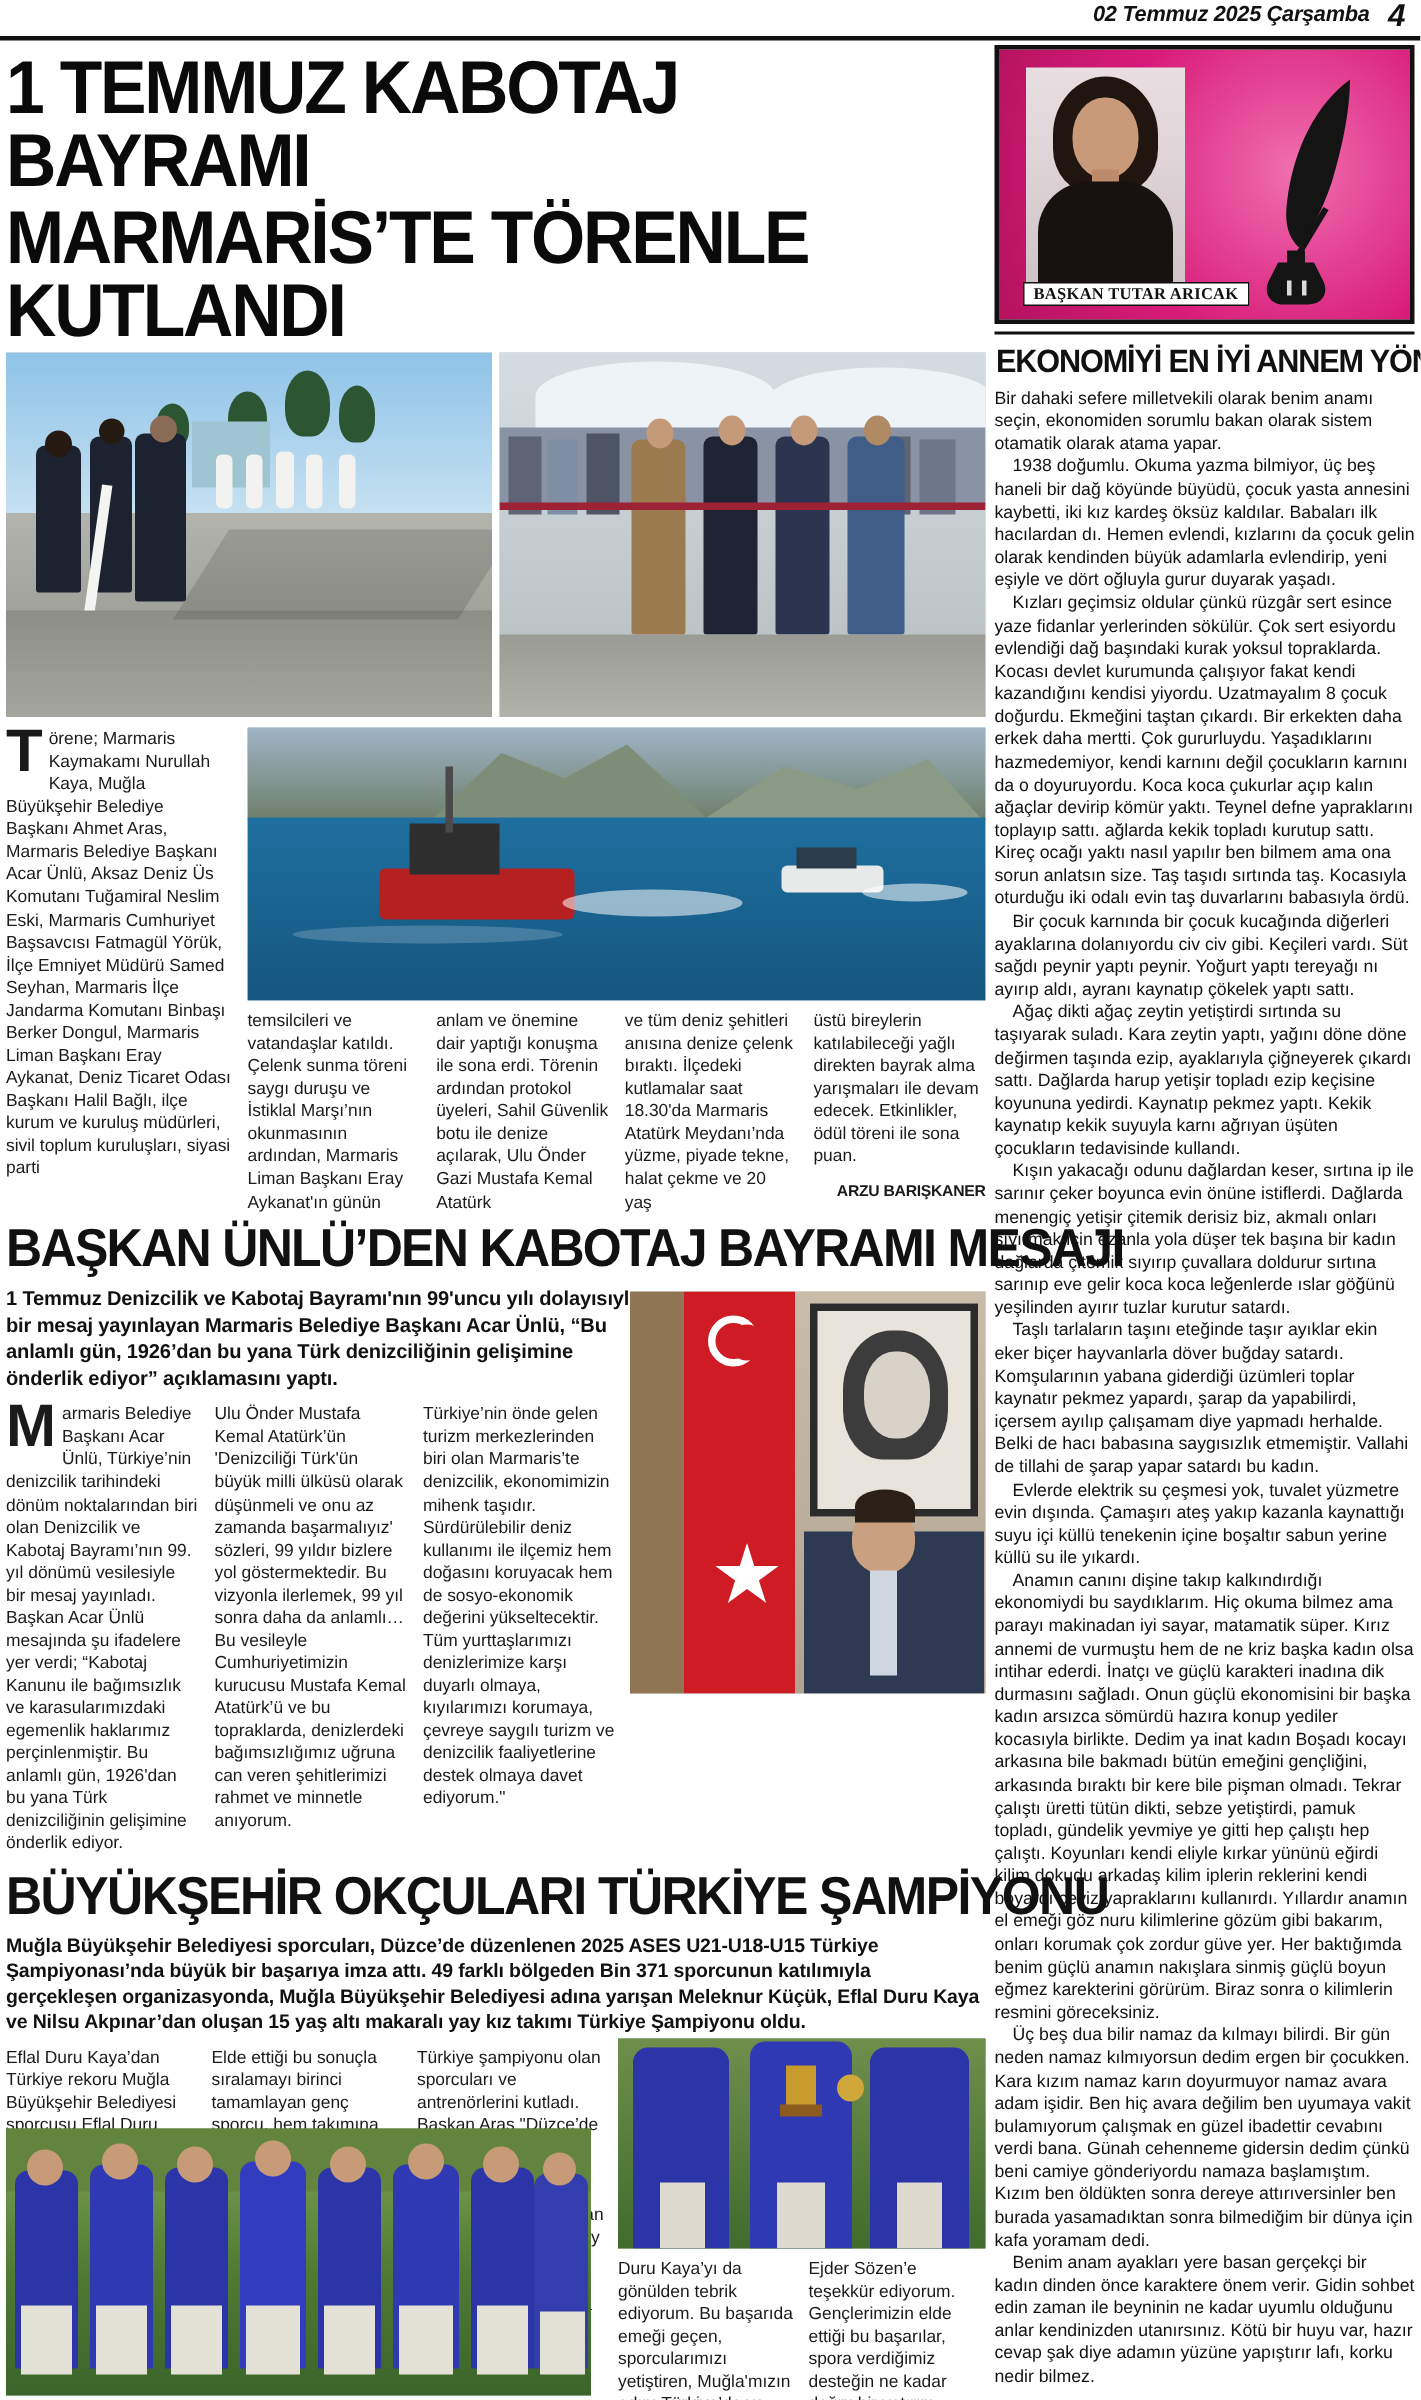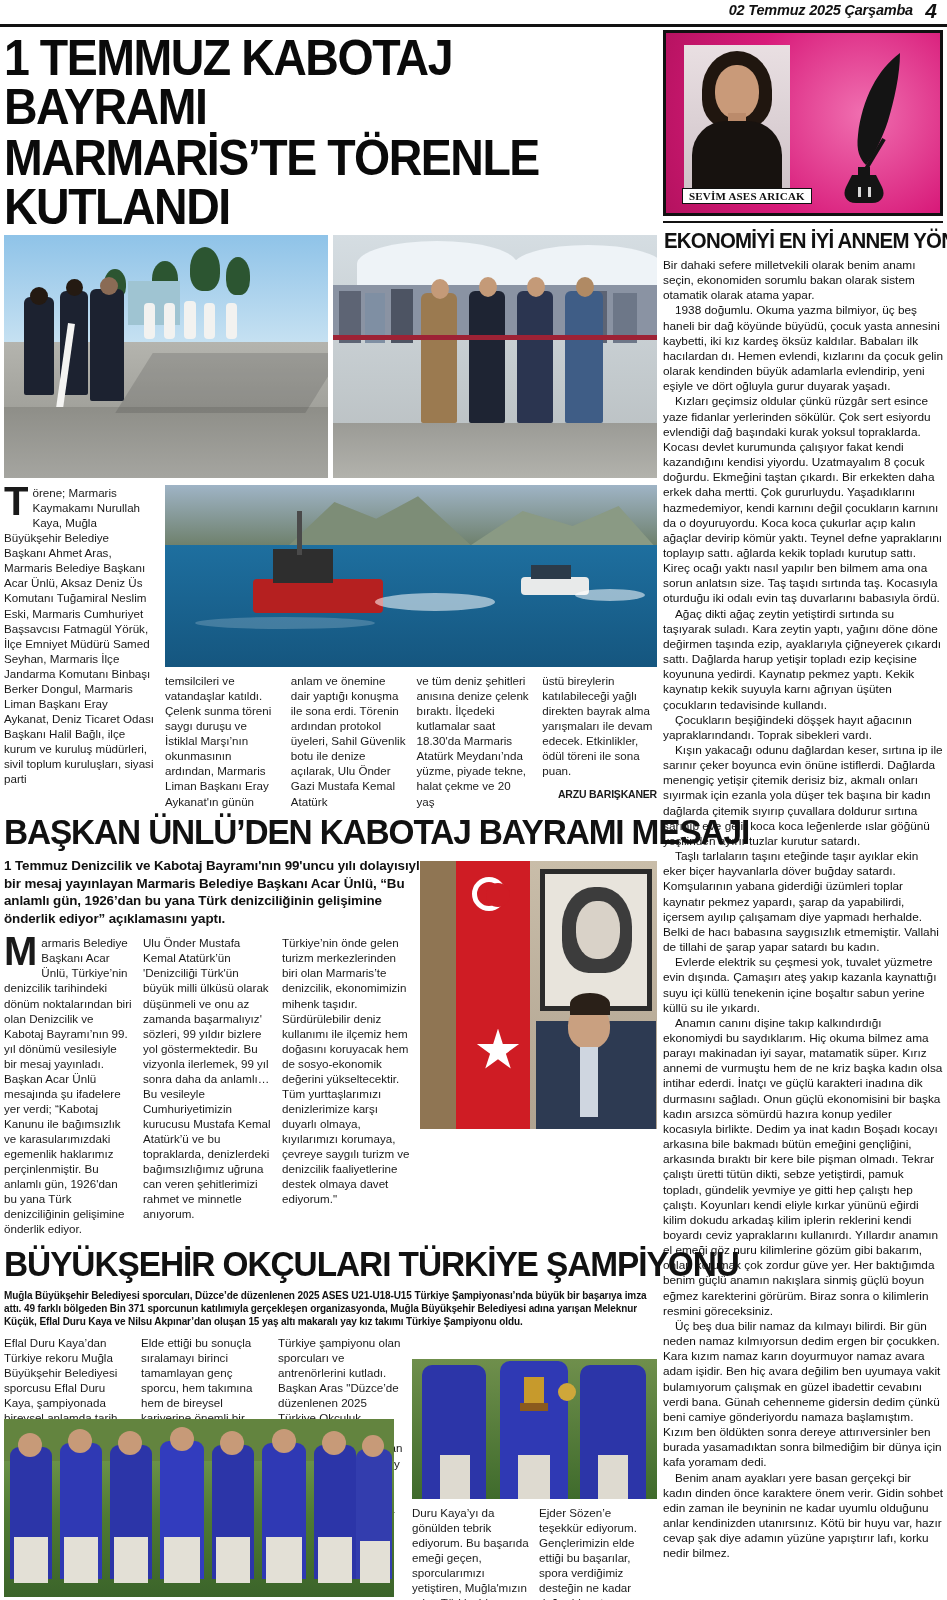--- a/index.html
+++ b/index.html
@@ -112,21 +112,21 @@
   .a2cols{display:flex;gap:11px;margin-top:8px;width:408px;}
   .a2cols .col{width:128px;}
 
   
   .headline3{
     font-weight:bold;font-size:35.5px;line-height:1;
     letter-spacing:-1.1px;transform:scaleX(0.94);transform-origin:left top;
     margin:6px 0 0 0;white-space:nowrap;
   }
   .deck3{
-    font-size:10px;font-weight:bold;line-height:1.30;
+    font-size:13px;font-weight:bold;line-height:1.30;
     margin:7px 0 0 0;letter-spacing:-0.1px;
   }
   .a3wrap{position:relative;}
   .a3cols{display:flex;gap:11px;margin-top:7px;width:400px;}
   .a3cols .col{width:126px;}
   .a3photo{
     position:absolute;right:0;top:112px;width:245px;height:140px;overflow:hidden;background:#4d6b2f;
   }
   .a3caps{position:absolute;right:0;top:258px;width:245px;display:flex;gap:10px;}
   .a3caps .col{width:117px;}
@@ -372,32 +372,32 @@
         <div class="p-body"></div>
       </div>
       <svg class="quill" viewBox="0 0 96 160">
         <path d="M78 6 C56 22 40 52 36 88 C34 104 38 112 44 118 C52 108 60 92 66 74 C72 54 78 28 78 6 Z" fill="#141414"></path>
         <path d="M62 92 L44 122" stroke="#141414" stroke-width="4" fill="none"></path>
         <path d="M30 128 L54 128 L60 140 C64 148 60 156 50 156 L34 156 C24 156 20 148 24 140 Z" fill="#141414"></path>
         <rect x="36" y="120" width="12" height="10" fill="#141414"></rect>
         <rect x="36" y="140" width="3" height="10" fill="#d9d9d9"></rect>
         <rect x="46" y="140" width="3" height="10" fill="#d9d9d9"></rect>
       </svg>
-      <div class="colname">SEVİM ASES ARICAK</div>
+      <div class="colname">BAŞKAN TUTAR ARICAK</div>
     </div>
 
     <div class="railrule"></div>
     <div class="railhead">EKONOMİYİ EN İYİ ANNEM YÖNETİR</div>
 
     <div class="railbody">
       <p>Bir dahaki sefere milletvekili olarak benim anamı seçin, ekonomiden sorumlu bakan olarak sistem otamatik olarak atama yapar.</p>
       <p class="ind">1938 doğumlu. Okuma yazma bilmiyor, üç beş haneli bir dağ köyünde büyüdü, çocuk yasta annesini kaybetti, iki kız kardeş öksüz kaldılar. Babaları ilk hacılardan dı. Hemen evlendi, kızlarını da çocuk gelin olarak kendinden büyük adamlarla evlendirip, yeni eşiyle ve dört oğluyla gurur duyarak yaşadı.</p>
       <p class="ind">Kızları geçimsiz oldular çünkü rüzgâr sert esince yaze fidanlar yerlerinden sökülür. Çok sert esiyordu evlendiği dağ başındaki kurak yoksul topraklarda. Kocası devlet kurumunda çalışıyor fakat kendi kazandığını kendisi yiyordu. Uzatmayalım 8 çocuk doğurdu. Ekmeğini taştan çıkardı. Bir erkekten daha erkek daha mertti. Çok gururluydu. Yaşadıklarını hazmedemiyor, kendi karnını değil çocukların karnını da o doyuruyordu. Koca koca çukurlar açıp kalın ağaçlar devirip kömür yaktı. Teynel defne yapraklarını toplayıp sattı. ağlarda kekik topladı kurutup sattı. Kireç ocağı yaktı nasıl yapılır ben bilmem ama ona sorun anlatsın size. Taş taşıdı sırtında taş. Kocasıyla oturduğu iki odalı evin taş duvarlarını babasıyla ördü.</p>
+      <p class="ind">Bir çocuk karnında bir çocuk kucağında diğerleri ayaklarına dolanıyordu civ civ gibi. Keçileri vardı. Süt sağdı peynir yaptı peynir. Yoğurt yaptı tereyağı nı ayırıp aldı, ayranı kaynatıp çökelek yaptı sattı.</p>
       <p class="ind">Ağaç dikti ağaç zeytin yetiştirdi sırtında su taşıyarak suladı. Kara zeytin yaptı, yağını döne döne değirmen taşında ezip, ayaklarıyla çiğneyerek çıkardı sattı. Dağlarda harup yetişir topladı ezip keçisine koyununa yedirdi. Kaynatıp pekmez yaptı. Kekik kaynatıp kekik suyuyla karnı ağrıyan üşüten çocukların tedavisinde kullandı.</p>
-      <p class="ind">Çocukların beşiğindeki döşşek hayıt ağacının yapraklarındandı. Toprak sibekleri vardı.</p>
       <p class="ind">Kışın yakacağı odunu dağlardan keser, sırtına ip ile sarınır çeker boyunca evin önüne istiflerdi. Dağlarda menengiç yetişir çitemik derisiz biz, akmalı onları sıyırmak için ezanla yola düşer tek başına bir kadın dağlarda çitemik sıyırıp çuvallara doldurur sırtına sarınıp eve gelir koca koca leğenlerde ıslar göğünü yeşilinden ayırır tuzlar kurutur satardı.</p>
       <p class="ind">Taşlı tarlaların taşını eteğinde taşır ayıklar ekin eker biçer hayvanlarla döver buğday satardı. Komşularının yabana giderdiği üzümleri toplar kaynatır pekmez yapardı, şarap da yapabilirdi, içersem ayılıp çalışamam diye yapmadı herhalde. Belki de hacı babasına saygısızlık etmemiştir. Vallahi de tillahi de şarap yapar satardı bu kadın.</p>
       <p class="ind">Evlerde elektrik su çeşmesi yok, tuvalet yüzmetre evin dışında. Çamaşırı ateş yakıp kazanla kaynattığı suyu içi küllü tenekenin içine boşaltır sabun yerine küllü su ile yıkardı.</p>
       <p class="ind">Anamın canını dişine takıp kalkındırdığı ekonomiydi bu saydıklarım. Hiç okuma bilmez ama parayı makinadan iyi sayar, matamatik süper. Kırız annemi de vurmuştu hem de ne kriz başka kadın olsa intihar ederdi. İnatçı ve güçlü karakteri inadına dik durmasını sağladı. Onun güçlü ekonomisini bir başka kadın arsızca sömürdü hazıra konup yediler kocasıyla birlikte. Dedim ya inat kadın Boşadı kocayı arkasına bile bakmadı bütün emeğini gençliğini, arkasında bıraktı bir kere bile pişman olmadı. Tekrar çalıştı üretti tütün dikti, sebze yetiştirdi, pamuk topladı, gündelik yevmiye ye gitti hep çalıştı hep çalıştı. Koyunları kendi eliyle kırkar yününü eğirdi kilim dokudu arkadaş kilim iplerin reklerini kendi boyardı ceviz yapraklarını kullanırdı. Yıllardır anamın el emeği göz nuru kilimlerine gözüm gibi bakarım, onları korumak çok zordur güve yer. Her baktığımda benim güçlü anamın nakışlara sinmiş güçlü boyun eğmez karekterini görürüm. Biraz sonra o kilimlerin resmini göreceksiniz.</p>
       <p class="ind">Üç beş dua bilir namaz da kılmayı bilirdi. Bir gün neden namaz kılmıyorsun dedim ergen bir çocukken. Kara kızım namaz karın doyurmuyor namaz avara adam işidir. Ben hiç avara değilim ben uyumaya vakit bulamıyorum çalışmak en güzel ibadettir cevabını verdi bana. Günah cehenneme gidersin dedim çünkü beni camiye gönderiyordu namaza başlamıştım. Kızım ben öldükten sonra dereye attırıversinler ben burada yasamadıktan sonra bilmediğim bir dünya için kafa yoramam dedi.</p>
       <p class="ind">Benim anam ayakları yere basan gerçekçi bir kadın dinden önce karaktere önem verir. Gidin sohbet edin zaman ile beyninin ne kadar uyumlu olduğunu anlar kendinizden utanırsınız. Kötü bir huyu var, hazır cevap şak diye adamın yüzüne yapıştırır lafı, korku nedir bilmez.</p>
 
     </div>
 
   </div>

